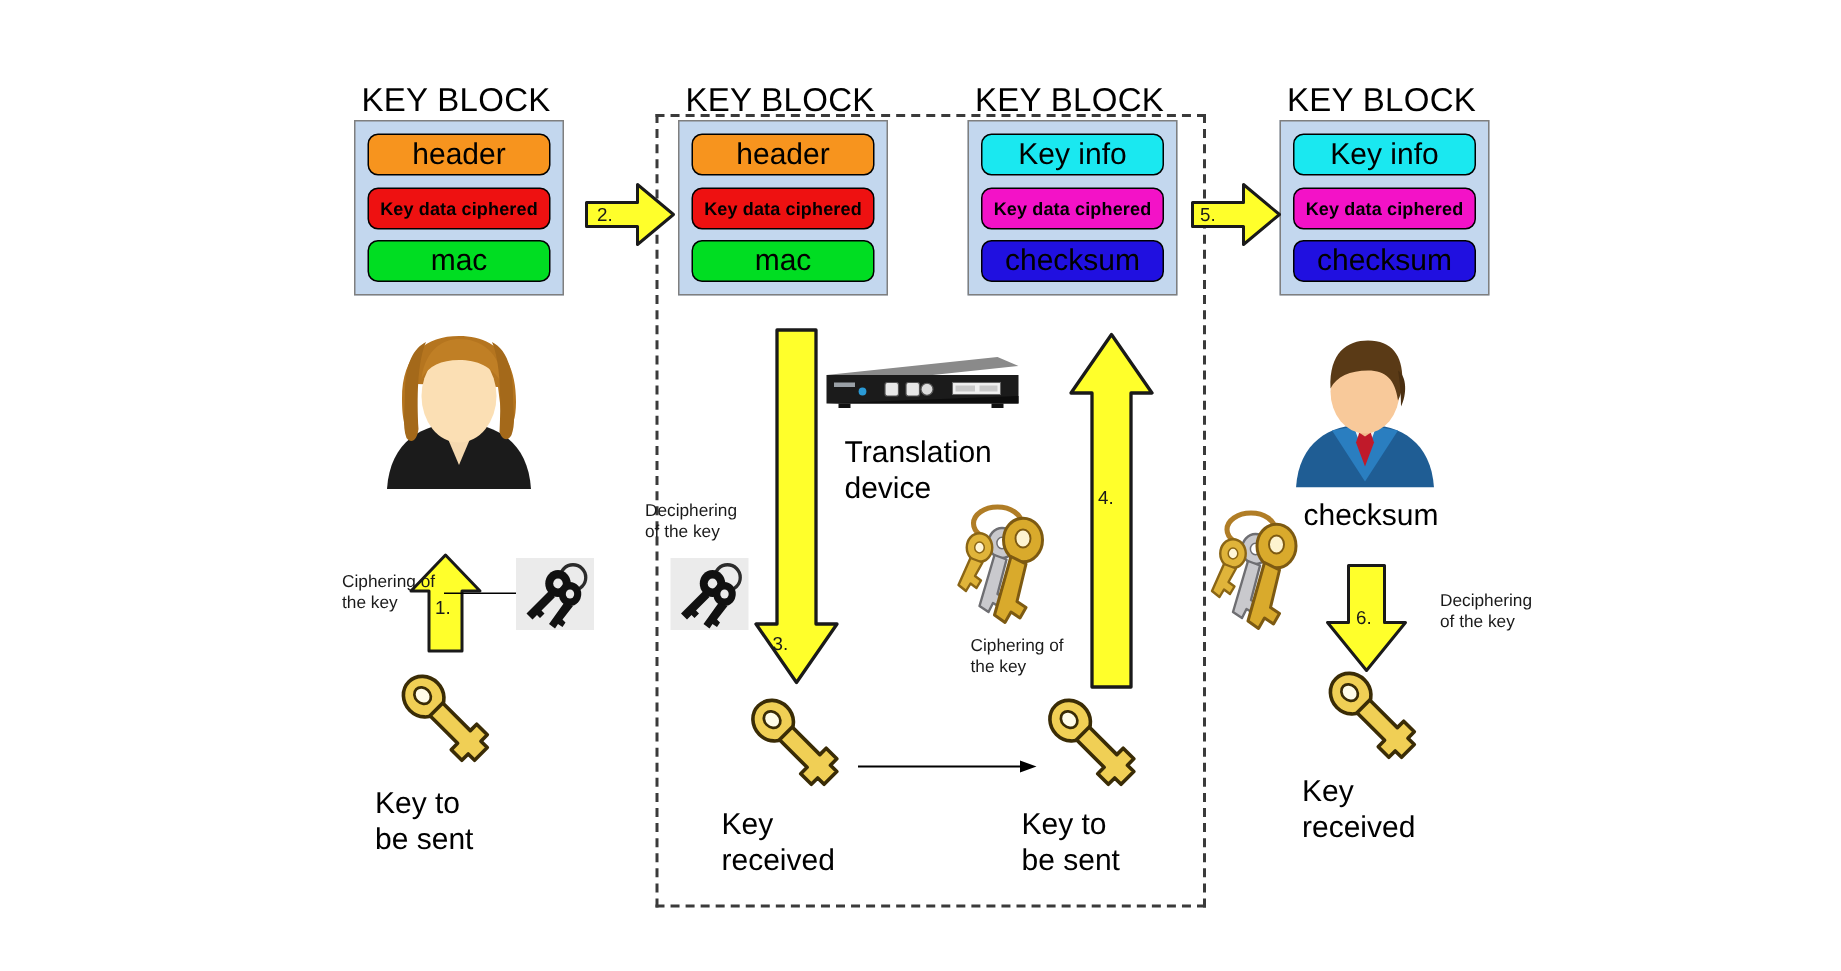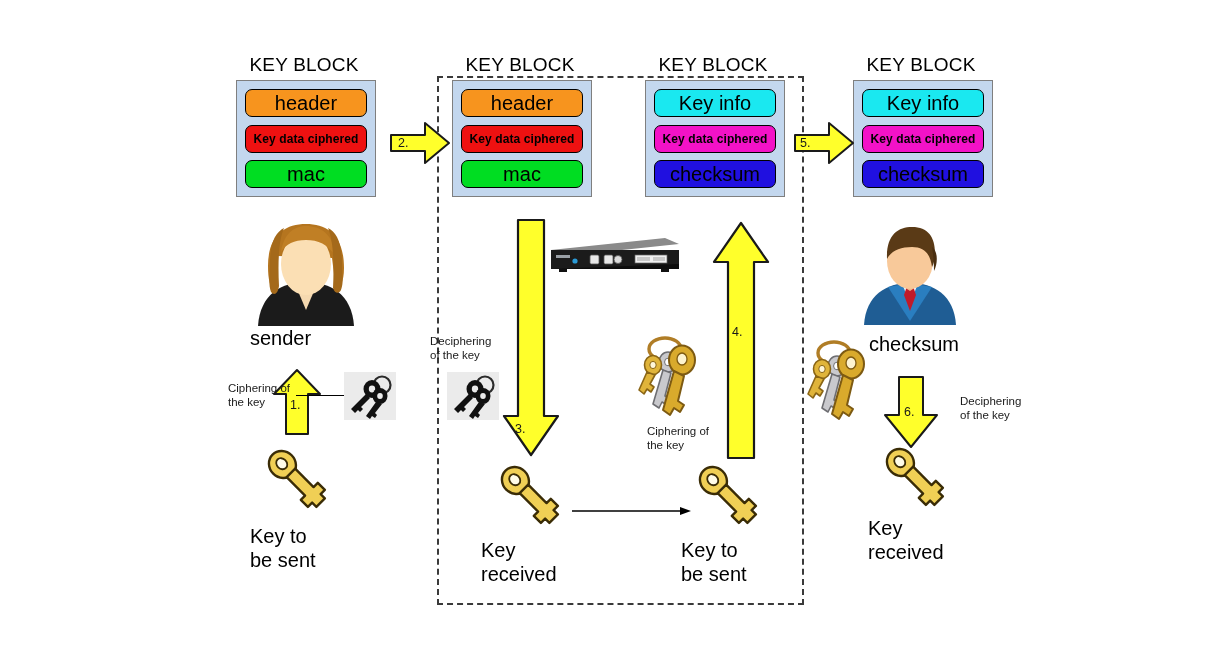--- a/index.html
+++ b/index.html
@@ -22,21 +22,21 @@
 
   
   .zone {
     border: 2px dashed #3a3a3a;
     box-sizing: border-box;
     background: transparent;
   }
 
   
   .kb-title {
-    font-size: 19px;
+    font-size: 22px;
     color: #000;
     letter-spacing: 0.2px;
     white-space: nowrap;
     text-align: center;
   }
   .kb-box {
     background: #c3d7ee;
     border: 1px solid #7f7f7f;
     box-sizing: border-box;
     padding: 8px 8px;
@@ -155,21 +155,20 @@
 
       <ellipse cx="58" cy="42" rx="25" ry="31" fill="#fbdfb4"></ellipse>
 
       <path d="M33 30 C36 10 48 4 58 4 C72 4 86 12 87 34 C80 22 70 18 58 18 C46 18 38 22 33 30 Z" fill="#c07f25"></path>
 
       <path d="M22 40 C22 20 28 10 36 6 C30 20 30 44 31 64 C30 72 26 74 23 70 C20 62 22 50 22 40 Z" fill="#a4691a"></path>
 
       <path d="M94 42 C94 20 88 10 80 6 C86 20 86 46 85 66 C87 72 91 72 93 68 C96 60 94 52 94 42 Z" fill="#a4691a"></path>
     </svg>
   </div>
-  <div class="abs lbl" style="left:250px; top:326px; width:140px;">sender</div>
 
   <div class="icon" style="left:858px; top:225px; width:104px; height:100px;">
     <svg width="104" height="100" viewBox="0 0 104 100">
 
       <path d="M6 100 C8 70 28 58 52 58 C76 58 96 70 98 100 Z" fill="#1f5d94"></path>
       <path d="M30 62 L52 96 L52 58 Z" fill="#2a7ec0"></path>
       <path d="M74 62 L52 96 L52 58 Z" fill="#2a7ec0"></path>
 
       <path d="M44 58 L52 80 L60 58 L52 55 Z" fill="#f2f2f2"></path>
 
@@ -201,20 +200,22 @@
       <circle cx="73" cy="23.5" r="4" fill="#dcdcdc" stroke="#555" stroke-width="0.8"></circle>
 
       <rect x="90" y="19" width="32" height="8" fill="#f0f0f0" stroke="#666" stroke-width="0.7"></rect>
       <rect x="92" y="21" width="13" height="4" fill="#c9c9c9"></rect>
       <rect x="108" y="21" width="12" height="4" fill="#c9c9c9"></rect>
 
       <rect x="14" y="33" width="8" height="3" fill="#111"></rect>
       <rect x="116" y="33" width="8" height="3" fill="#111"></rect>
     </svg>
   </div>
+  <div class="abs lbl" style="left:563px; top:290px; width:170px;">Translation
+device</div>
 
   <div class="arrow" style="left:502px; top:218px; width:58px; height:240px;">
     <svg viewBox="0 0 58 240" preserveAspectRatio="none">
       <polygon points="16,2 42,2 42,198 56,198 29,237 2,198 16,198" fill="#ffff2b" stroke="#1a1a1a" stroke-width="2.2" stroke-linejoin="round"></polygon>
     </svg>
     <span class="num" style="left:13px; top:204px;">3.</span>
   </div>
 
   <div class="arrow" style="left:712px; top:220px; width:58px; height:240px;">
     <svg viewBox="0 0 58 240" preserveAspectRatio="none">

